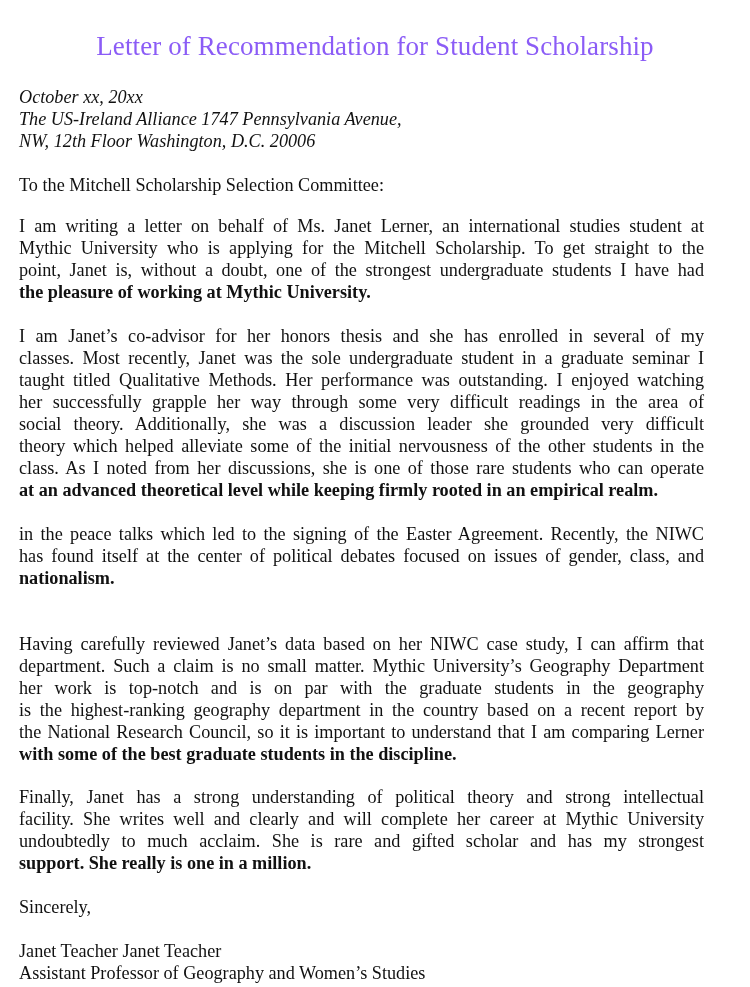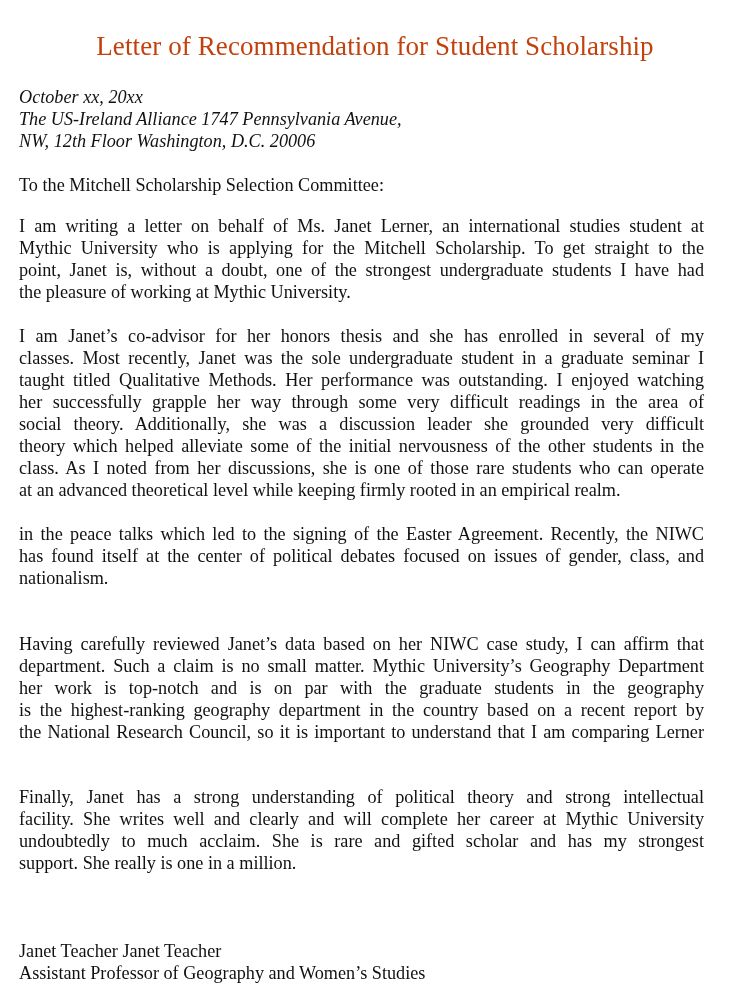--- a/index.html
+++ b/index.html
@@ -5,29 +5,29 @@
     html, body { margin: 0; padding: 0; background: #ffffff; }
     body {
       width: 750px; height: 987px; overflow: hidden; position: relative;
       font-family: "Liberation Serif", "DejaVu Serif", serif;
       color: #111111;
     }
     .page { position: absolute; left: 0; top: 0; width: 750px; height: 987px; }
     .title {
       position: absolute; left: 0; width: 750px; top: 28px;
       text-align: center; font-size: 27px; line-height: 36px;
-      letter-spacing: 0.1px; color: #c2410c;
+      letter-spacing: 0.1px; color: #8b5cf6;
     }
     .block {
       position: absolute; left: 19px; width: 685px;
       font-size: 18.2px; line-height: 22px;
     }
     .line { display: block; white-space: nowrap; }
     .jline { display: block; text-align: justify; text-align-last: justify; white-space: nowrap; }
-    .jline.last { text-align-last: left; }
+    .jline.last { text-align-last: left; font-weight: bold; }
   </style>
 </head>
 <body>
 
 <div class="page">
 
   <div class="title">Letter of Recommendation for Student Scholarship</div>
 
   <div class="block" style="top:86px;font-style:italic;">
     <span class="line">October xx, 20xx</span>
@@ -62,28 +62,32 @@
     <span class="jline">has found itself at the center of political debates focused on issues of gender, class, and</span>
     <span class="jline last">nationalism.</span>
   </div>
 
   <div class="block" style="top:633px;">
     <span class="jline">Having carefully reviewed Janet’s data based on her NIWC case study, I can affirm that</span>
     <span class="jline">department. Such a claim is no small matter. Mythic University’s Geography Department</span>
     <span class="jline">her work is top-notch and is on par with the graduate students in the geography</span>
     <span class="jline">is the highest-ranking geography department in the country based on a recent report by</span>
     <span class="jline">the National Research Council, so it is important to understand that I am comparing Lerner</span>
+    <span class="jline last">with some of the best graduate students in the discipline.</span>
   </div>
 
   <div class="block" style="top:786px;">
     <span class="jline">Finally, Janet has a strong understanding of political theory and strong intellectual</span>
     <span class="jline">facility. She writes well and clearly and will complete her career at Mythic University</span>
     <span class="jline">undoubtedly to much acclaim. She is rare and gifted scholar and has my strongest</span>
     <span class="jline last">support. She really is one in a million.</span>
   </div>
 
+  <div class="block" style="top:896px;">
+    <span class="line">Sincerely,</span>
+  </div>
 
   <div class="block" style="top:940px;">
     <span class="line">Janet Teacher Janet Teacher</span>
     <span class="line">Assistant Professor of Geography and Women’s Studies</span>
   </div>
 
 </div>
 
 </body></html>

